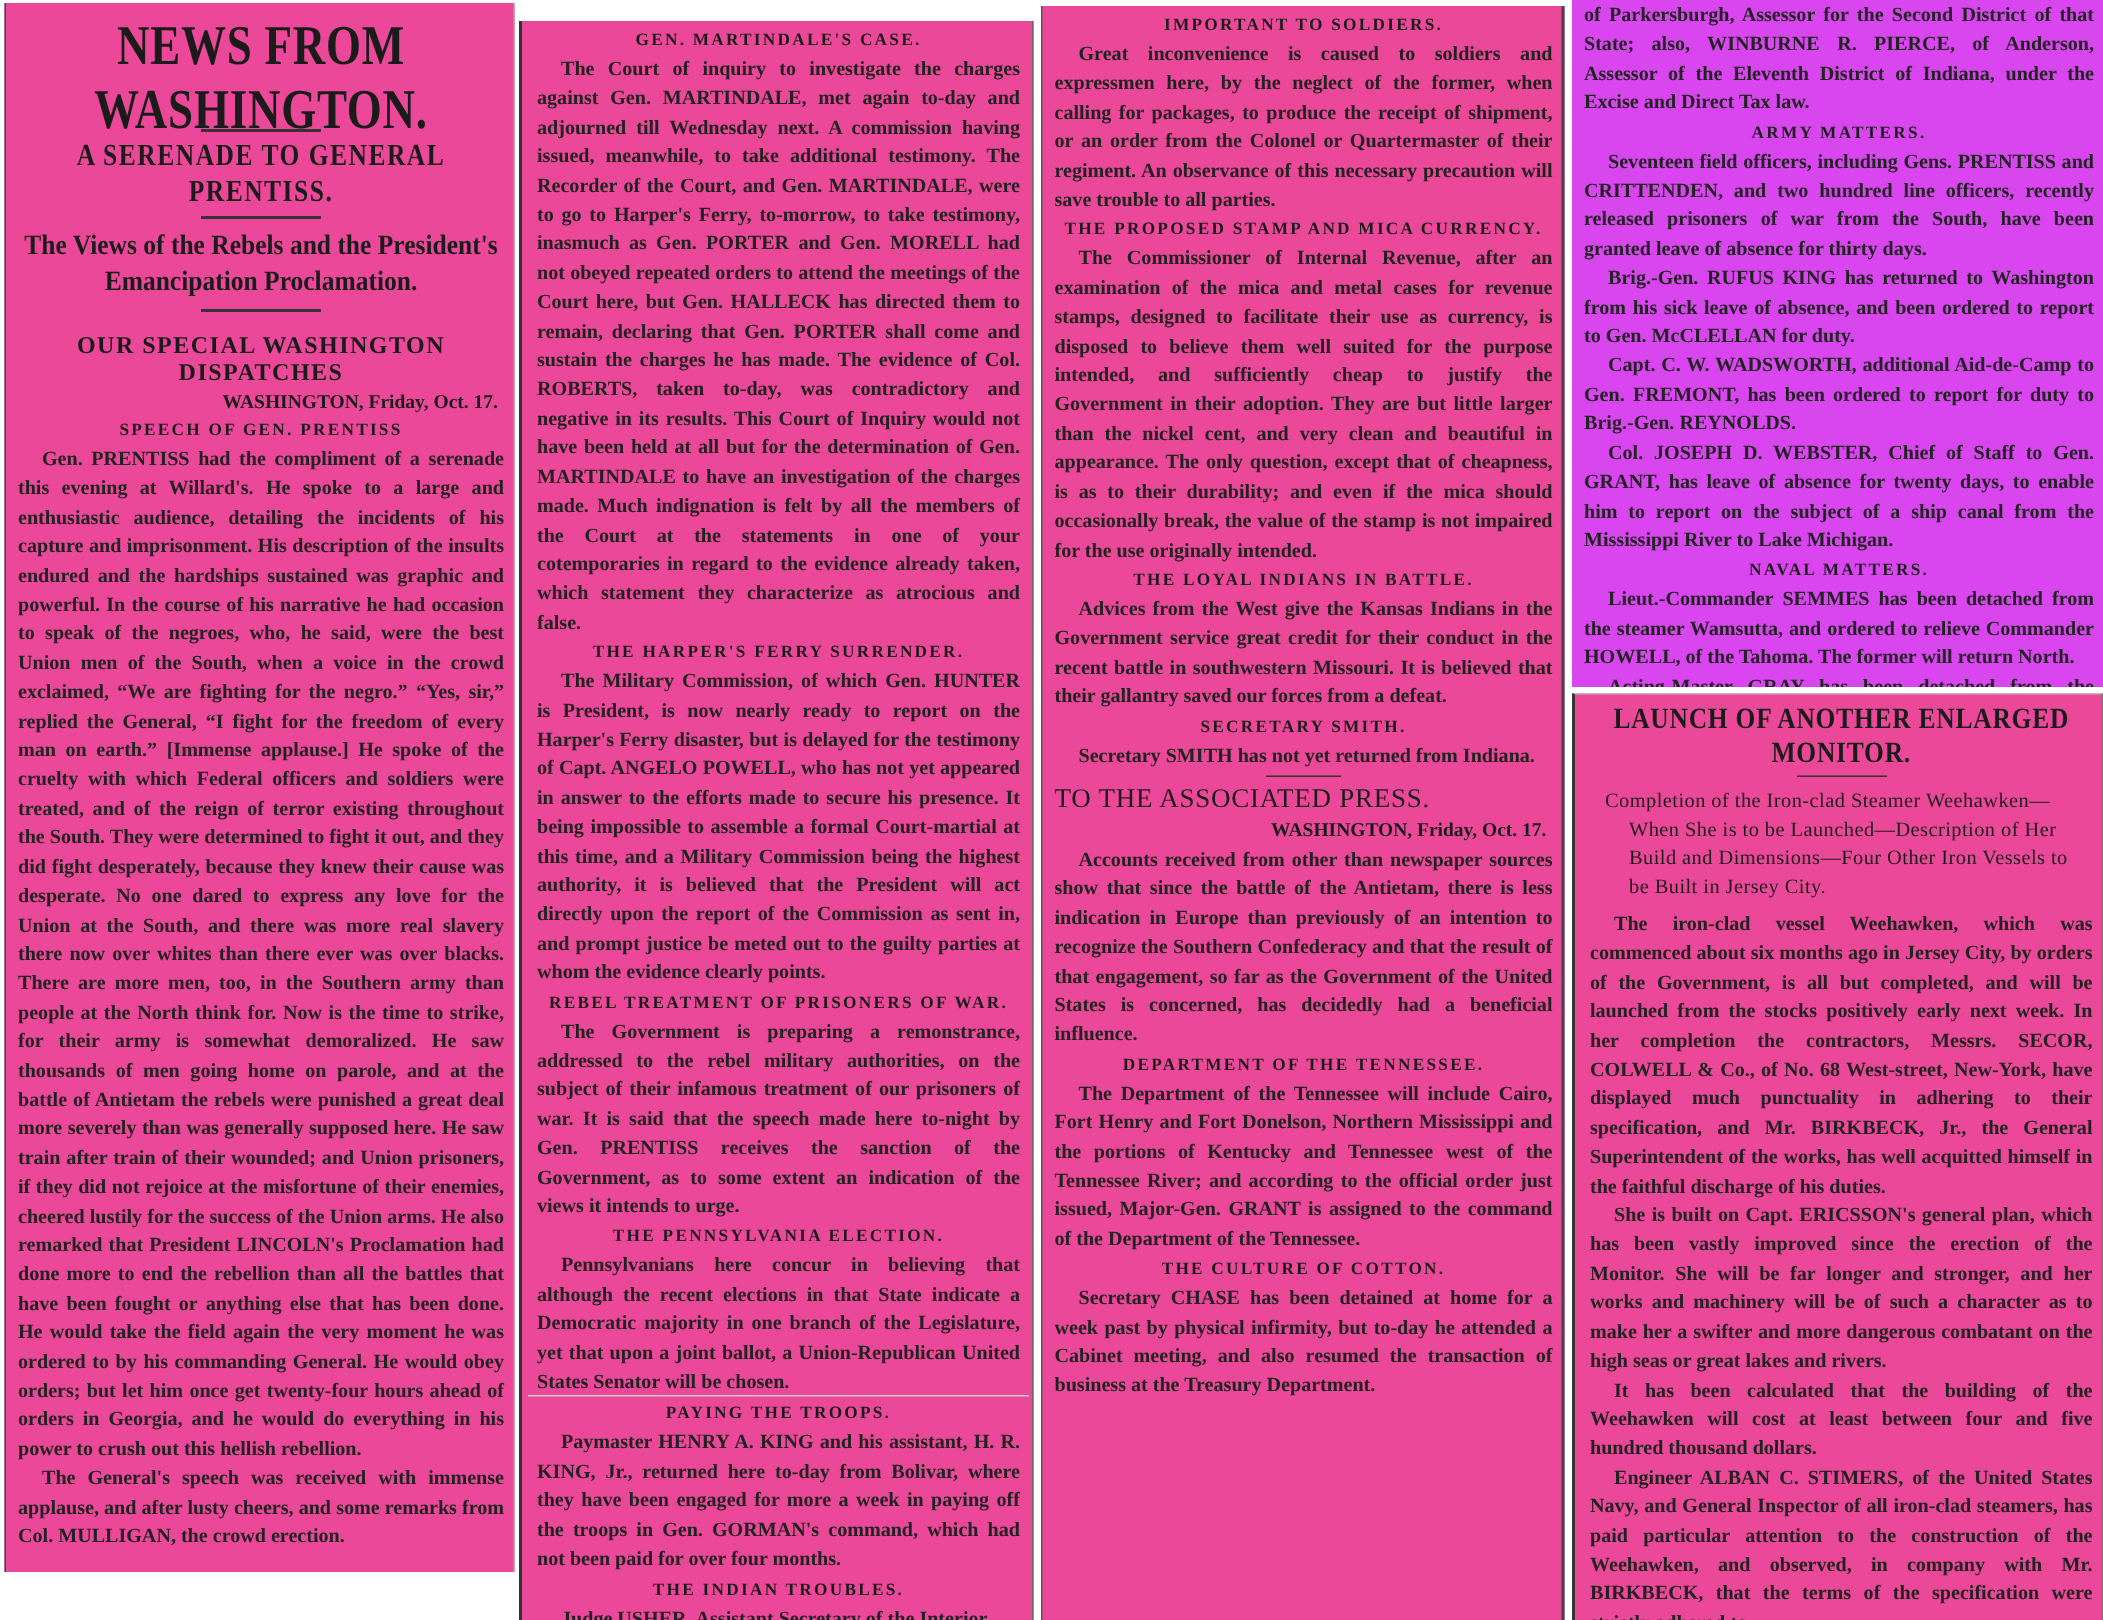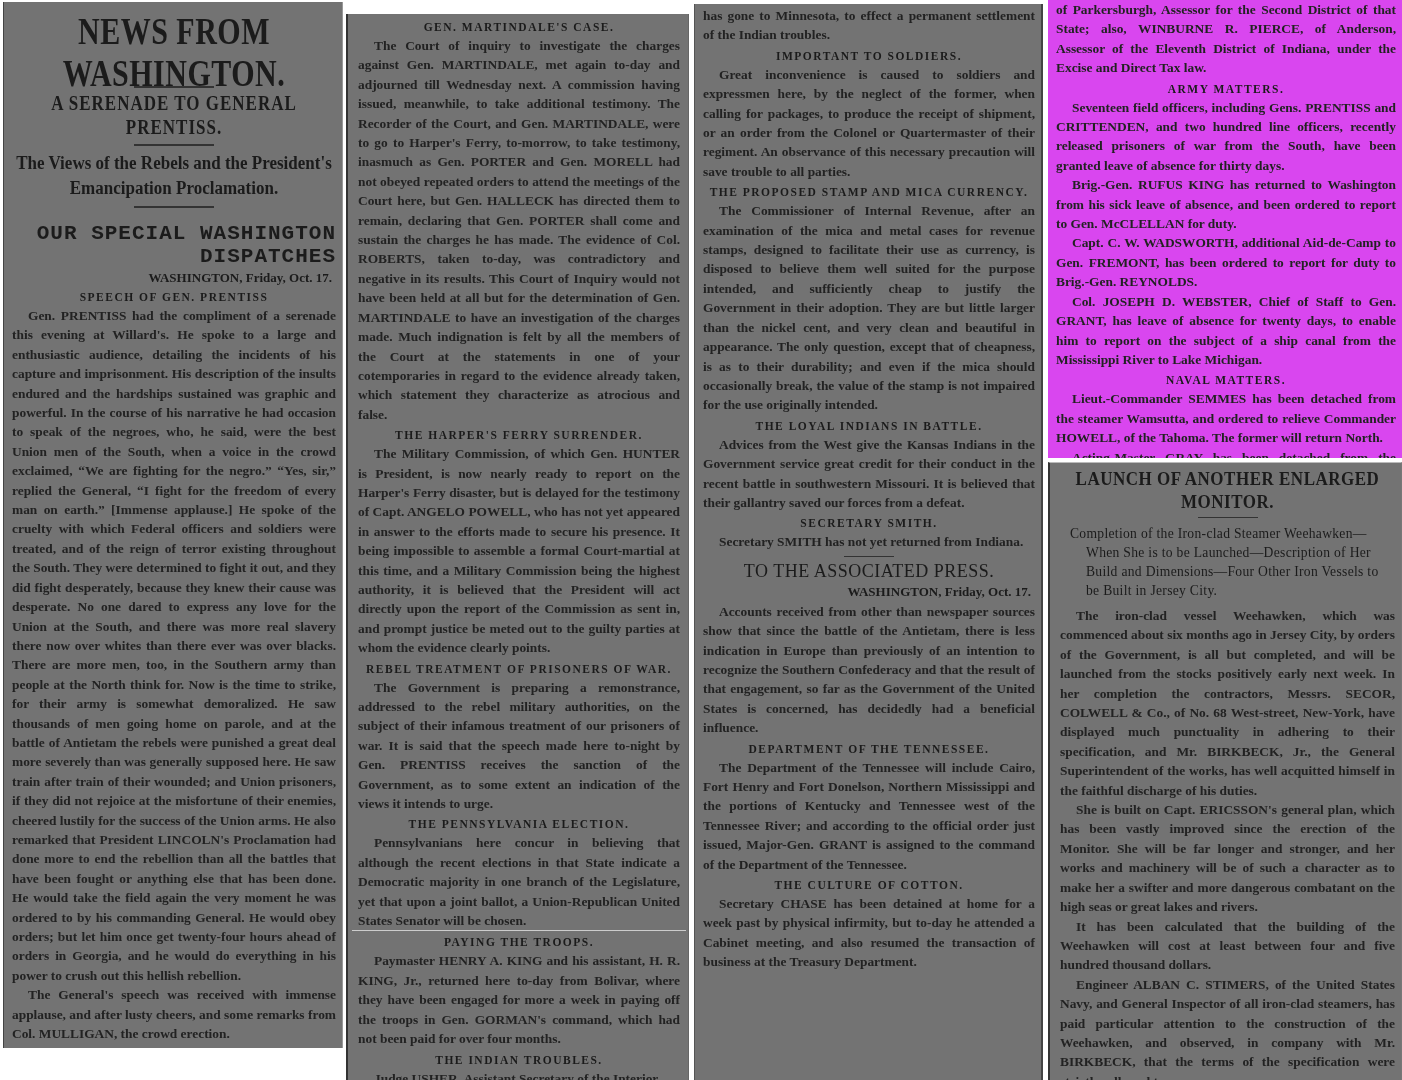--- a/index.html
+++ b/index.html
@@ -5,39 +5,39 @@
   html, body { margin: 0; padding: 0; }
   body {
     width: 1402px; height: 1080px; overflow: hidden;
     background: #ffffff;
     font-family: "Liberation Serif", "DejaVu Serif", serif;
     color: #1b1b1b;
     position: relative;
   }
   .col {
     position: absolute; top: 0; box-sizing: border-box;
-    background: #737373;
+    background: #ec4899;
     overflow: hidden;
   }
   .col1 { left: 3px; top: 2px; width: 340px; height: 1046px; border-left: 1px solid #444; border-right: 1px solid #999; padding: 4px 6px 0 8px; }
   .col2 { left: 346px; top: 14px; width: 343px; height: 1066px; border-left: 2px solid #333; border-right: 1px solid #666; padding: 2px 8px 0 10px; }
   .col3 { left: 694px; top: 4px; width: 349px; height: 1076px; border-left: 1px solid #555; border-right: 2px solid #444; padding: 2px 6px 0 8px; }
   .col4a { left: 1048px; top: 0; width: 354px; height: 458px; padding: 0 6px 0 8px; background: #d946ef; }
   .col4b { left: 1048px; top: 462px; width: 354px; height: 763px; border-left: 2px solid #333; border-right: 1px solid #777; border-top: 1px solid #bbb; padding: 4px 6px 0 10px; }
 
   .masthead { font-family: "Liberation Serif", serif; font-weight: 900; font-size: 30px; letter-spacing: 0.5px; text-align: center; margin: 4px 0 4px; transform: scaleY(1.25); transform-origin: top; }
   .rule { width: 80px; height: 2px; background: #333; margin: 8px auto; }
   .sub1 { font-weight: bold; font-size: 17px; text-align: center; letter-spacing: 1px; transform: scaleY(1.2); margin: 6px 0; }
   .sub2 { font-weight: bold; font-size: 17px; text-align: center; line-height: 22px; transform: scaleY(1.1); }
-  .dispatch { font-weight: bold; font-size: 21px; letter-spacing: 1px; text-align: right; margin-top: 14px; font-family: Liberation Mono, monospace; }
+  .dispatch { font-weight: bold; font-size: 16px; letter-spacing: 1px; text-align: center; margin-top: 14px; }
   .dateline { font-weight: bold; font-size: 13px; text-align: right; padding-right: 4px; margin: 2px 0; }
   .head { font-size: 11.5px; font-weight: bold; letter-spacing: 1.5px; text-align: center; text-transform: uppercase; margin: 5px 0 3px; }
   p.body { font-size: 13.4px; line-height: 19.4px; text-align: justify; margin: 0; text-indent: 16px; font-weight: bold; color: #222; }
   p.body.noind { text-indent: 0; }
-  .ap-title { font-size: 18px; text-align: center; font-weight: normal; letter-spacing: 0.5px; margin: 2px 0; }
+  .ap-title { font-size: 18px; text-align: left; font-weight: normal; letter-spacing: 0.5px; margin: 2px 0; }
   .launch { font-weight: bold; font-size: 17px; letter-spacing: 0.5px; text-align: center; transform: scaleY(1.15); margin: 4px 0; }
   .deck { font-size: 13.6px; font-weight: normal; line-height: 19px; padding-left: 16px; text-indent: -16px; margin: 4px 0 6px 10px; letter-spacing: 0.3px; }
   .paste { border-top: 1px solid #ccc; margin: 0 -6px; padding: 0 6px; }
 </style>
 </head>
 <body>
 
 <div class="col col1">
   <div class="masthead">NEWS FROM WASHINGTON.</div>
   <div class="rule"></div>
@@ -63,21 +63,20 @@
   <p class="body">Pennsylvanians here concur in believing that although the recent elections in that State indicate a Democratic majority in one branch of the Legislature, yet that upon a joint ballot, a Union-Republican United States Senator will be chosen.</p>
   <div class="paste">
     <div class="head">PAYING THE TROOPS.</div>
     <p class="body">Paymaster HENRY A. KING and his assistant, H. R. KING, Jr., returned here to-day from Bolivar, where they have been engaged for more a week in paying off the troops in Gen. GORMAN's command, which had not been paid for over four months.</p>
     <div class="head">THE INDIAN TROUBLES.</div>
     <p class="body">Judge USHER, Assistant Secretary of the Interior</p>
   </div>
 </div>
 
 <div class="col col3">
-  <p class="body noind">has gone to Minnesota, to effect a permanent settlement of the Indian troubles.</p>
   <div class="head">IMPORTANT TO SOLDIERS.</div>
   <p class="body">Great inconvenience is caused to soldiers and expressmen here, by the neglect of the former, when calling for packages, to produce the receipt of shipment, or an order from the Colonel or Quartermaster of their regiment. An observance of this necessary precaution will save trouble to all parties.</p>
   <div class="head">THE PROPOSED STAMP AND MICA CURRENCY.</div>
   <p class="body">The Commissioner of Internal Revenue, after an examination of the mica and metal cases for revenue stamps, designed to facilitate their use as currency, is disposed to believe them well suited for the purpose intended, and sufficiently cheap to justify the Government in their adoption. They are but little larger than the nickel cent, and very clean and beautiful in appearance. The only question, except that of cheapness, is as to their durability; and even if the mica should occasionally break, the value of the stamp is not impaired for the use originally intended.</p>
   <div class="head">THE LOYAL INDIANS IN BATTLE.</div>
   <p class="body">Advices from the West give the Kansas Indians in the Government service great credit for their conduct in the recent battle in southwestern Missouri. It is believed that their gallantry saved our forces from a defeat.</p>
   <div class="head">SECRETARY SMITH.</div>
   <p class="body">Secretary SMITH has not yet returned from Indiana.</p>
   <div class="rule" style="width:50px;height:1px;margin:4px auto;"></div>
   <div class="ap-title">TO THE ASSOCIATED PRESS.</div>

